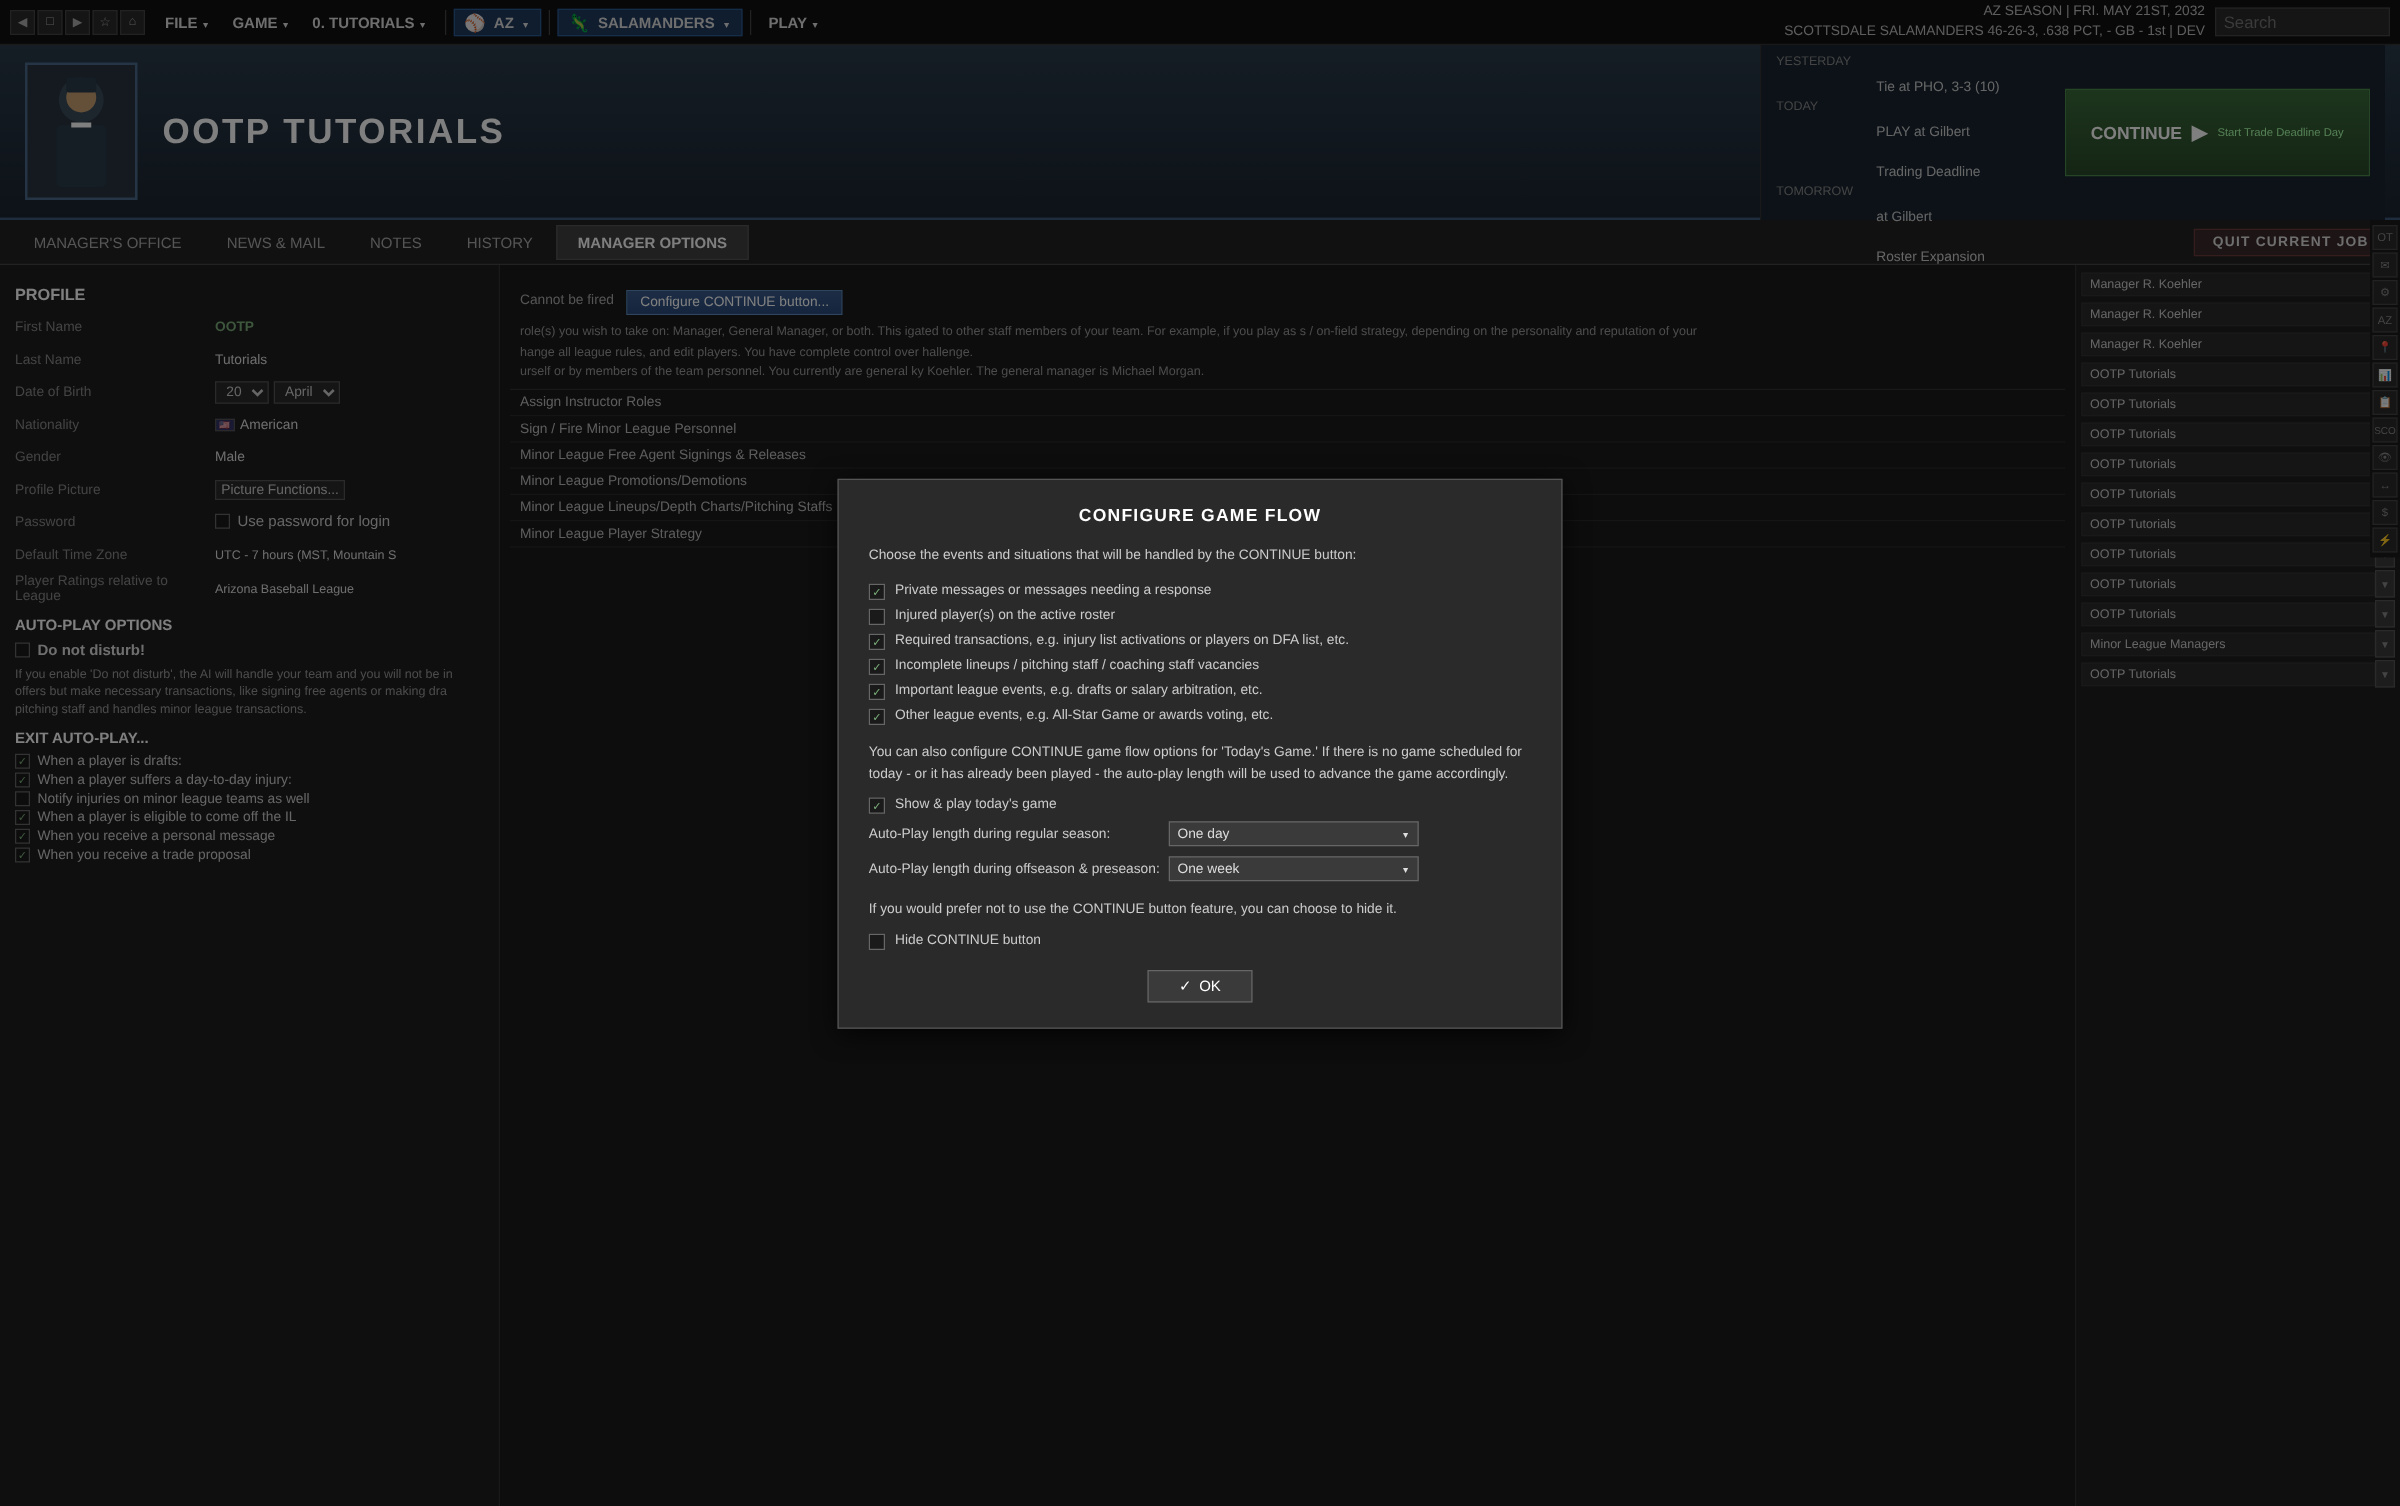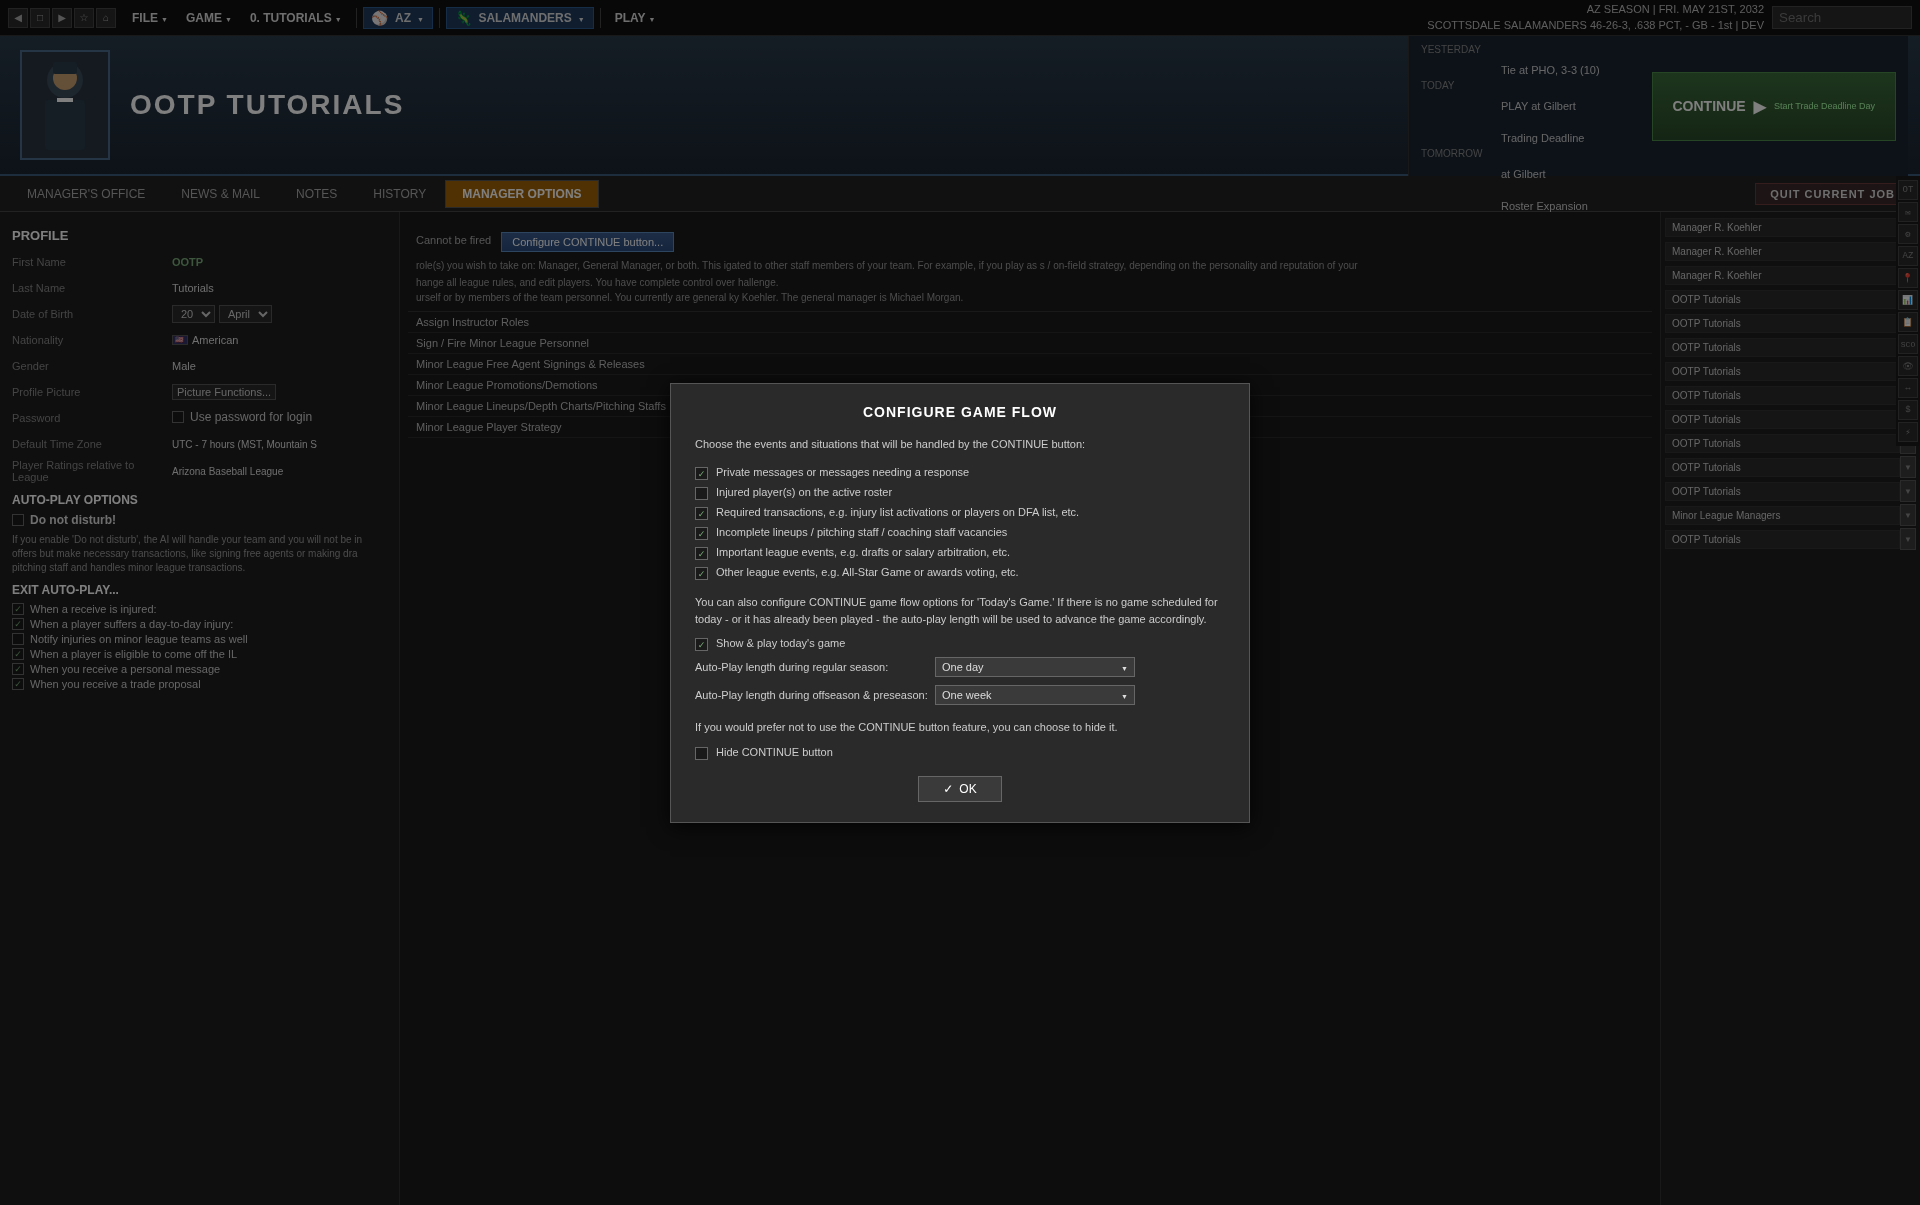--- a/index.html
+++ b/index.html
@@ -136,21 +136,21 @@
       gap: 2px;
     }
     .tab {
       padding: 6px 16px;
       cursor: pointer;
       font-size: 12px;
       color: #aaa;
       border: 1px solid transparent;
     }
     .tab.active {
-      background: #a16207;
+      background: #404040;
       border: 1px solid #555;
       color: #fff;
       font-weight: bold;
     }
     .quit-btn {
       margin-left: auto;
       background: #3a2a2a;
       border: 1px solid #6a3a3a;
       color: #ddd;
       padding: 4px 14px;
@@ -164,21 +164,20 @@
     .side-icons {
       position: absolute;
       right: 0;
       top: 176px;
       width: 24px;
       display: flex;
       flex-direction: column;
       gap: 2px;
       background: #1a1a1a;
       padding: 4px 2px;
-      font-family: Liberation Mono, monospace;
     }
     .side-icon {
       width: 20px; height: 20px;
       background: #2a2a2a;
       border: 1px solid #444;
       display: flex; align-items: center; justify-content: center;
       cursor: pointer;
       font-size: 9px;
       color: #888;
     }
@@ -601,21 +600,21 @@
       <div class="do-not-disturb-row">
         <div class="checkbox"></div>
         <span style="color:#ddd; font-size:12px; font-weight:bold;">Do not disturb!</span>
       </div>
       <div class="dnd-text">If you enable 'Do not disturb', the AI will handle your team and you will not be in offers but make necessary transactions, like signing free agents or making dra pitching staff and handles minor league transactions.</div>
 
       <div class="sub-section-title">EXIT AUTO-PLAY...</div>
       <div id="auto-play-items">
           <div class="auto-play-item">
             <div class="checkbox checked"></div>
-            <span>When a receive is injured:</span>
+            <span>When a player is drafts:</span>
           </div>
           <div class="auto-play-item">
             <div class="checkbox checked"></div>
             <span>When a player suffers a day-to-day injury:</span>
           </div>
           <div class="auto-play-item">
             <div class="checkbox"></div>
             <span>Notify injuries on minor league teams as well</span>
           </div>
           <div class="auto-play-item">

